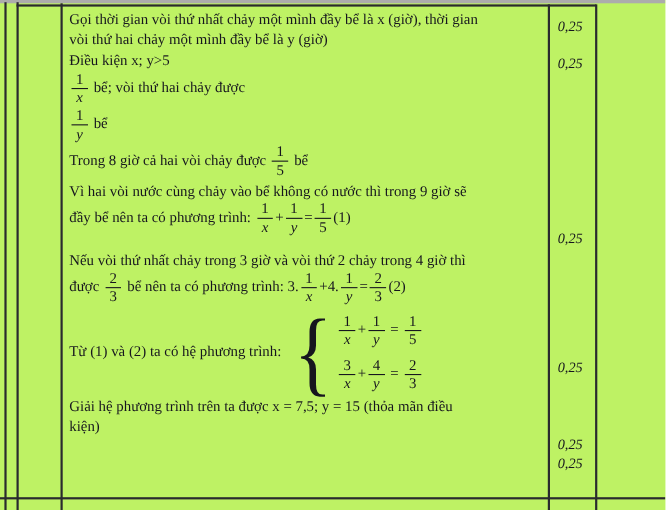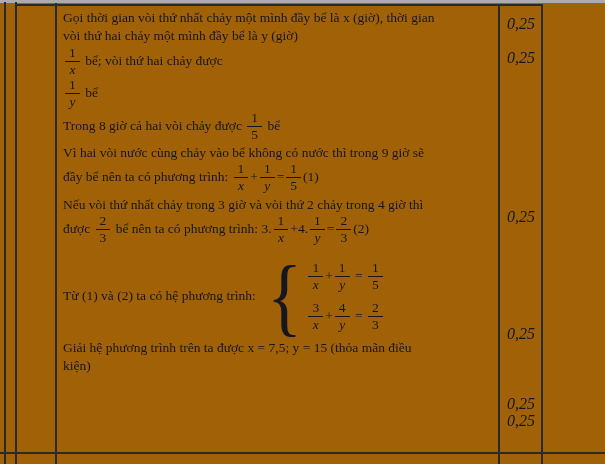--- a/index.html
+++ b/index.html
@@ -1,18 +1,18 @@
 <!DOCTYPE html>
 <html><head>
 <meta charset="utf-8">
 <style>
   html,body{margin:0;padding:0;background:#ffffff;}
   .page{
     position:relative;width:605px;height:464px;overflow:hidden;
-    background:#a16207;color:#16161e;
+    background:#bef264;color:#16161e;
     font-family:"Liberation Serif","DejaVu Serif",serif;
   }
   .scan-strip{position:absolute;left:0;top:0;width:605px;height:3px;background:#acacac;}
   .vline{position:absolute;width:2px;background:#2a2a2e;}
   .hline{position:absolute;height:2px;background:#2a2a2e;}
   #v-outer-left{left:4px;top:2px;height:462px;width:1.5px;}
   #v-col2{left:15px;top:2px;height:462px;width:1.5px;}
   #v-content-left{left:55px;top:3px;height:461px;width:1.5px;}
   #v-score-left{left:498px;top:4px;height:460px;width:1.5px;}
   #v-outer-right{left:541px;top:4px;height:460px;width:1.5px;}
@@ -46,21 +46,21 @@
   .system{display:inline-flex;align-items:center;vertical-align:middle;margin-left:5px;}
   .brace{
     font-size:86px;line-height:74px;font-weight:400;
     display:inline-block;margin-right:1px;transform:scaleX(0.85);
   }
   .syscol{display:inline-flex;flex-direction:column;row-gap:9px;}
   .sysrow{display:flex;align-items:center;white-space:pre;}
 
   #scorecol{position:absolute;left:499px;top:4px;width:42px;height:448px;}
   .score{
-    position:absolute;left:8px;font-style:italic;font-size:16px;line-height:16px;
+    position:absolute;left:8px;font-style:italic;font-size:13px;line-height:16px;
   }
   .score:nth-of-type(1){top:12px;}
   .score:nth-of-type(2){top:46px;}
   .score:nth-of-type(3){top:205px;}
   .score:nth-of-type(4){top:322px;}
   .score:nth-of-type(5){top:392px;}
   .score:nth-of-type(6){top:409px;}
 </style>
 </head>
 <body>
@@ -72,20 +72,21 @@
   <div class="vline" id="v-col2"></div>
   <div class="vline" id="v-content-left"></div>
   <div class="vline" id="v-score-left"></div>
   <div class="vline" id="v-outer-right"></div>
   <div class="hline" id="h-top"></div>
   <div class="hline" id="h-row-sep"></div>
 
   <div id="content">
       <div class="para"><span>Gọi thời gian vòi thứ nhất chảy một mình đầy bể là x (giờ), thời gian
 vòi thứ hai chảy một mình đầy bể là y (giờ)</span></div>
+      <div class="para"><span>Điều kiện x; y&gt;5</span></div>
       <div class="para"><span class="frac"><span class="num">1</span><span class="den it">x</span></span><span> bể; vòi thứ hai chảy được</span></div>
       <div class="para"><span class="frac"><span class="num">1</span><span class="den it">y</span></span><span> bể</span></div>
       <div class="para"><span>Trong 8 giờ cả hai vòi chảy được </span><span class="frac"><span class="num">1</span><span class="den">5</span></span><span> bể</span></div>
       <div class="para"><span>Vì hai vòi nước cùng chảy vào bể không có nước thì trong 9 giờ sẽ
 đầy bể nên ta có phương trình: </span><span class="frac"><span class="num">1</span><span class="den it">x</span></span><span>+</span><span class="frac"><span class="num">1</span><span class="den it">y</span></span><span>=</span><span class="frac"><span class="num">1</span><span class="den">5</span></span><span>(1)</span></div>
       <div class="para"><span>Nếu vòi thứ nhất chảy trong 3 giờ và vòi thứ 2 chảy trong 4 giờ thì
 được </span><span class="frac"><span class="num">2</span><span class="den">3</span></span><span> bể nên ta có phương trình: 3.</span><span class="frac"><span class="num">1</span><span class="den it">x</span></span><span>+4.</span><span class="frac"><span class="num">1</span><span class="den it">y</span></span><span>=</span><span class="frac"><span class="num">2</span><span class="den">3</span></span><span>(2)</span></div>
       <div class="para para-flex"><span>Từ (1) và (2) ta có hệ phương trình: </span><span class="system"><span class="brace">{</span><span class="syscol"><span class="sysrow"><span class="frac"><span class="num">1</span><span class="den it">x</span></span><span>+</span><span class="frac"><span class="num">1</span><span class="den it">y</span></span><span> = </span><span class="frac"><span class="num">1</span><span class="den">5</span></span></span><span class="sysrow"><span class="frac"><span class="num">3</span><span class="den it">x</span></span><span>+</span><span class="frac"><span class="num">4</span><span class="den it">y</span></span><span> = </span><span class="frac"><span class="num">2</span><span class="den">3</span></span></span></span></span></div>
       <div class="para"><span>Giải hệ phương trình trên ta được x = 7,5; y = 15 (thỏa mãn điều
 kiện)</span></div>

